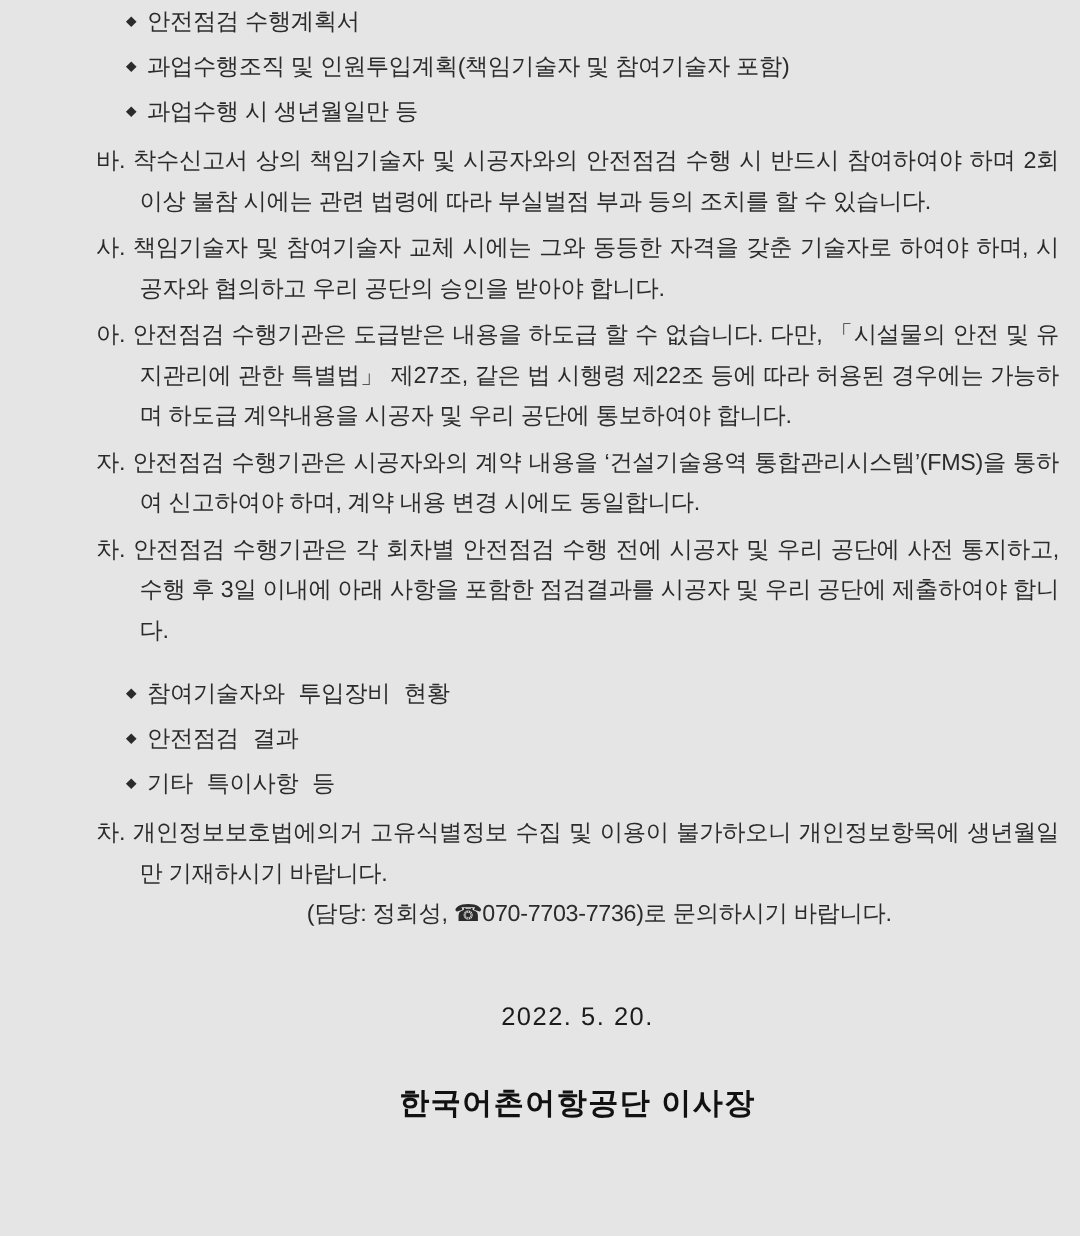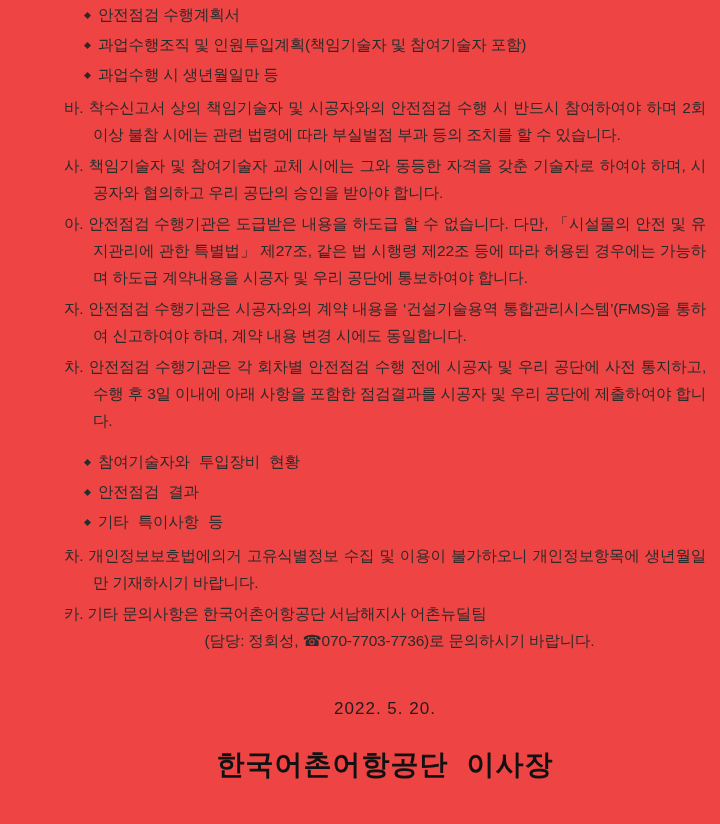--- a/index.html
+++ b/index.html
@@ -4,21 +4,21 @@
 <style>
   html, body { margin: 0; padding: 0; }
   body {
     background: #ffffff;
     font-family: "Liberation Sans", "DejaVu Sans", sans-serif;
   }
   .page {
     position: relative;
     width: 720px;
     height: 824px;
-    background: #ef4444;
+    background: #e5e5e5;
     color: #2b2b2b;
     overflow: hidden;
     box-sizing: border-box;
     padding: 0 14px 0 64px;
     font-size: 15.5px;
     letter-spacing: -0.2px;
   }
   
   .bullet-row {
     line-height: 30px;
@@ -56,26 +56,25 @@
     text-align: center;
     font-size: 17px;
     font-weight: 400;
     letter-spacing: 1px;
     color: #1c1c1c;
     line-height: 24px;
   }
   .signer {
     margin-top: 26px;
     text-align: center;
-    font-size: 28px;
+    font-size: 20px;
     font-weight: 700;
     letter-spacing: 1px;
     color: #111111;
     line-height: 40px;
-    font-family: Liberation Mono, monospace;
   }
 </style>
 </head>
 <body>
 
 <div class="page">
 
   <div class="bullet-row">
     <span class="diamond"></span><span>안전점검 수행계획서</span>
   </div>
@@ -120,22 +119,18 @@
     <div class="bullet-row">
       <span class="diamond"></span><span>기타 특이사항 등</span>
     </div>
   </div>
 
   <div class="clause">
     <span class="label">차.</span>
     <span class="text">개인정보보호법에의거 고유식별정보 수집 및 이용이 불가하오니 개인정보항목에 생년월일만 기재하시기 바랍니다.</span>
   </div>
 
-  <div class="clause">
-    <span class="label">카.</span>
-    <span class="text">기타 문의사항은 한국어촌어항공단 서남해지사 어촌뉴딜팀</span>
-  </div>
   <div class="clause-line2">(담당: 정회성, ☎070-7703-7736)로 문의하시기 바랍니다.</div>
 
   <div class="signoff-date">2022. 5. 20.</div>
   <div class="signer">한국어촌어항공단 이사장</div>
 
 </div>
 
 </body></html>

